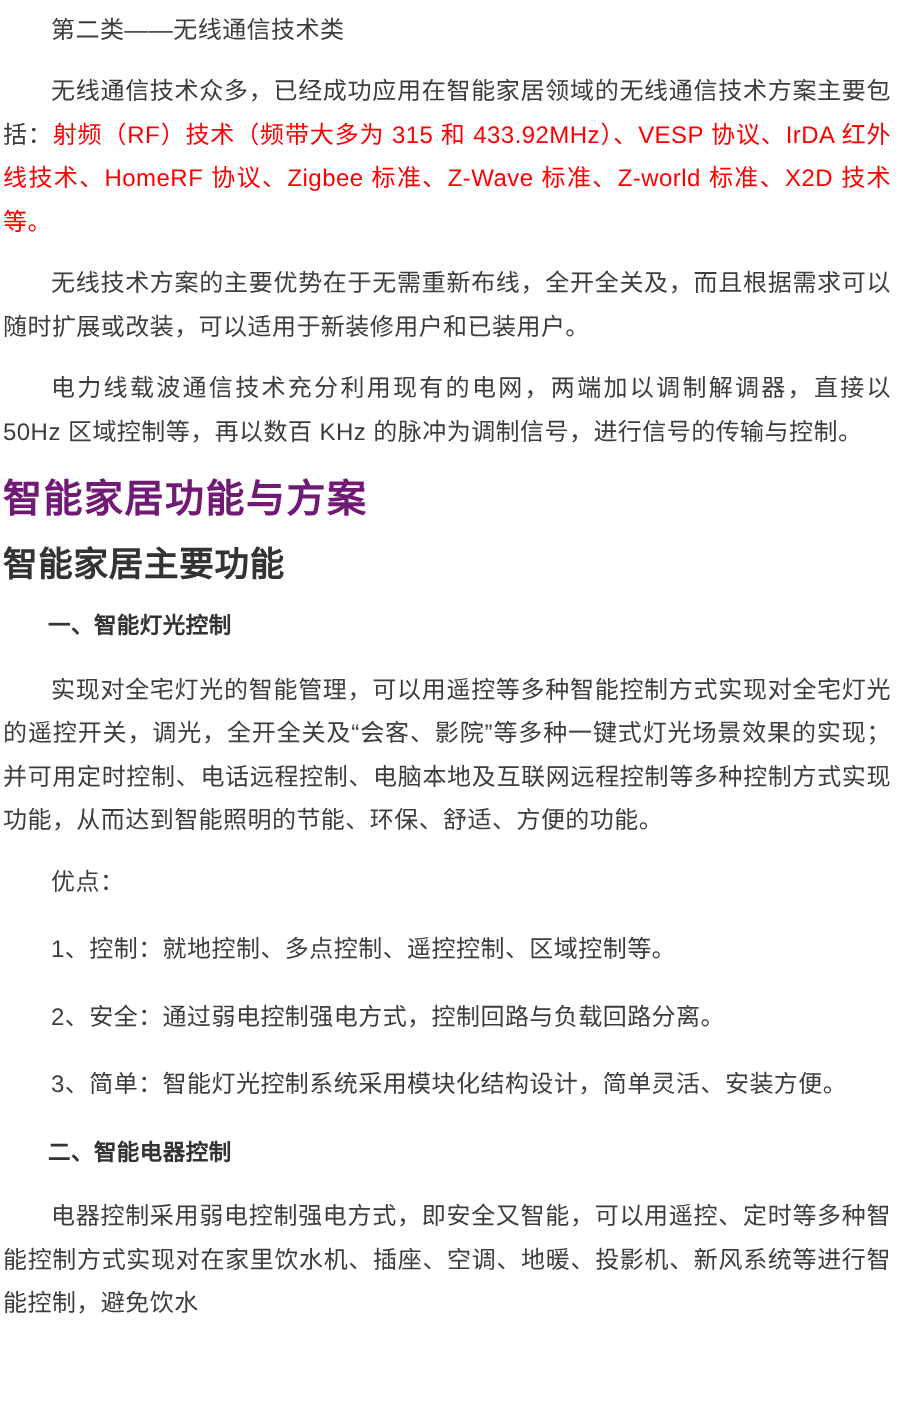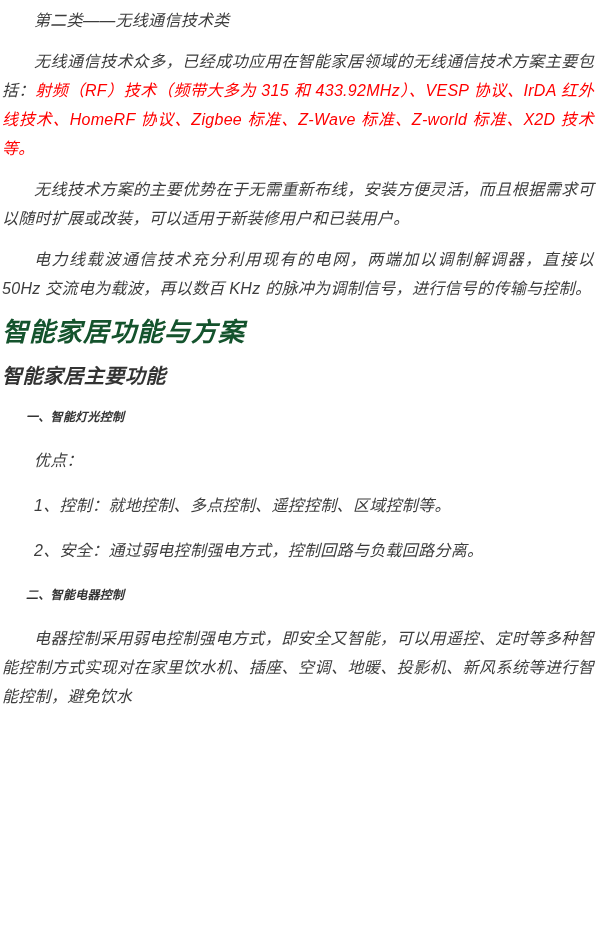--- a/index.html
+++ b/index.html
@@ -10,86 +10,87 @@
     overflow: hidden;
     font-family: "Liberation Sans", "DejaVu Sans", sans-serif;
   }
   .doc {
     box-sizing: border-box;
     width: 600px;
     height: 943px;
     padding: 6px 6px 0 2px;
     overflow: hidden;
     color: #3d3d3d;
-    font-style: italic;
   }
   .body-p {
     margin: 0 0 12px 0;
     font-size: 16px;
     line-height: 29px;
     text-align: justify;
     text-indent: 2em;
     letter-spacing: 0.3px;
   }
   .gap-lg { margin-bottom: 16px; }
   .red-text { color: #ff0000; }
   .h1-title {
     margin: 8px 0 14px 0;
     font-size: 26px;
     line-height: 34px;
     font-weight: bold;
-    color: #14532d;
+    color: #701a75;
     letter-spacing: 1px;
     text-indent: 0;
   }
   .h2-title {
     margin: 10px 0 14px 0;
-    font-size: 20px;
+    font-size: 23px;
     line-height: 26px;
     font-weight: bold;
     color: #333333;
     letter-spacing: 0.5px;
     text-indent: 0;
   }
   .h3-title {
     margin: 0 0 14px 0;
-    font-size: 12px;
+    font-size: 15px;
     line-height: 29px;
     font-weight: bold;
     color: #333333;
     text-indent: 2em;
     letter-spacing: 0.3px;
   }
 </style>
 </head>
 <body>
 
 <div class="doc">
 
   <p class="body-p">第二类——无线通信技术类</p>
 
   <p class="body-p"><span>无线通信技术众多，已经成功应用在智能家居领域的无线通信技术方案主要包括：</span><span class="red-text">射频（RF）技术（频带大多为 315 和 433.92MHz）、VESP 协议、IrDA 红外线技术、HomeRF 协议、Zigbee 标准、Z-Wave 标准、Z-world 标准、X2D 技术等。</span></p>
 
-  <p class="body-p">无线技术方案的主要优势在于无需重新布线，安装方便灵活，而且根据需求可以随时扩展或改装，可以适用于新装修用户和已装用户。</p>
+  <p class="body-p">无线技术方案的主要优势在于无需重新布线，全开全关及，而且根据需求可以随时扩展或改装，可以适用于新装修用户和已装用户。</p>
 
 
-  <p class="body-p">电力线载波通信技术充分利用现有的电网，两端加以调制解调器，直接以 50Hz 交流电为载波，再以数百 KHz 的脉冲为调制信号，进行信号的传输与控制。</p>
+  <p class="body-p">电力线载波通信技术充分利用现有的电网，两端加以调制解调器，直接以 50Hz 区域控制等，再以数百 KHz 的脉冲为调制信号，进行信号的传输与控制。</p>
 
   <h1 class="h1-title">智能家居功能与方案</h1>
 
   <h2 class="h2-title">智能家居主要功能</h2>
 
   <h3 class="h3-title">一、智能灯光控制</h3>
 
+  <p class="body-p">实现对全宅灯光的智能管理，可以用遥控等多种智能控制方式实现对全宅灯光的遥控开关，调光，全开全关及“会客、影院”等多种一键式灯光场景效果的实现；并可用定时控制、电话远程控制、电脑本地及互联网远程控制等多种控制方式实现功能，从而达到智能照明的节能、环保、舒适、方便的功能。</p>
 
   <p class="body-p gap-lg">优点：</p>
 
   <p class="body-p gap-lg">1、控制：就地控制、多点控制、遥控控制、区域控制等。</p>
 
   <p class="body-p gap-lg">2、安全：通过弱电控制强电方式，控制回路与负载回路分离。</p>
 
+  <p class="body-p gap-lg">3、简单：智能灯光控制系统采用模块化结构设计，简单灵活、安装方便。</p>
 
 
   <h3 class="h3-title">二、智能电器控制</h3>
 
   <p class="body-p">电器控制采用弱电控制强电方式，即安全又智能，可以用遥控、定时等多种智能控制方式实现对在家里饮水机、插座、空调、地暖、投影机、新风系统等进行智能控制，避免饮水</p>
 
 </div>
 
 </body></html>

